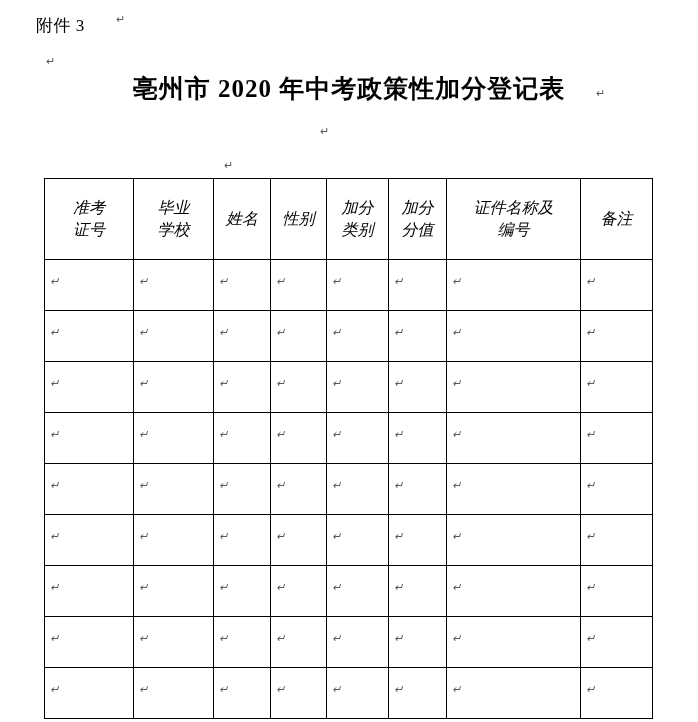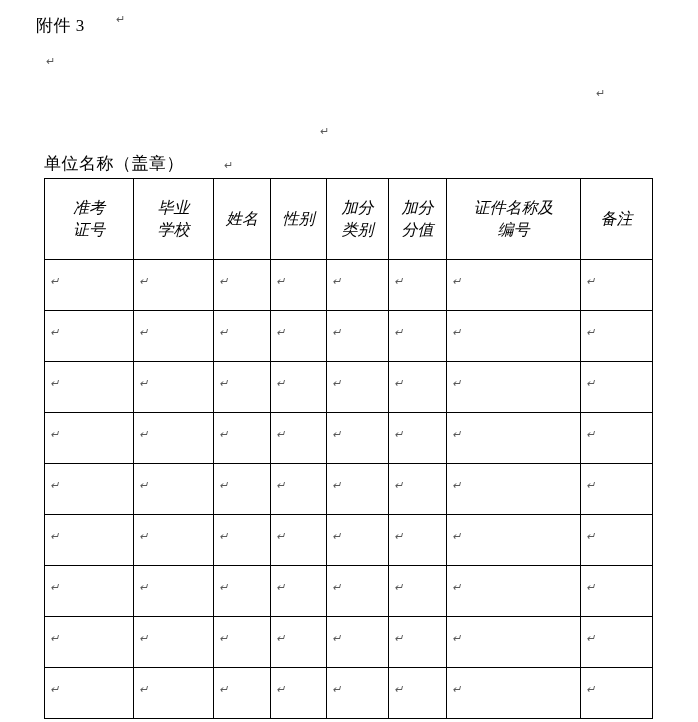--- a/index.html
+++ b/index.html
@@ -95,22 +95,22 @@
     font-family: "Liberation Sans", sans-serif;
   }
 </style>
 </head>
 <body>
 
 <div class="page">
 
   <div class="attachment-label">附件 3</div>
 
-
-  <div class="unit-name">单位名称（盖章）</div>
+  <div class="doc-title">亳州市 2020 年中考政策性加分登记表</div>
+
 
   <span class="mark" style="left:116px; top:14px;">↵</span>
   <span class="mark" style="left:46px; top:56px;">↵</span>
   <span class="mark" style="left:596px; top:88px;">↵</span>
   <span class="mark" style="left:320px; top:126px;">↵</span>
   <span class="mark" style="left:224px; top:160px;">↵</span>
 
   <table class="reg-table">
     <colgroup>
       <col style="width:89px">

